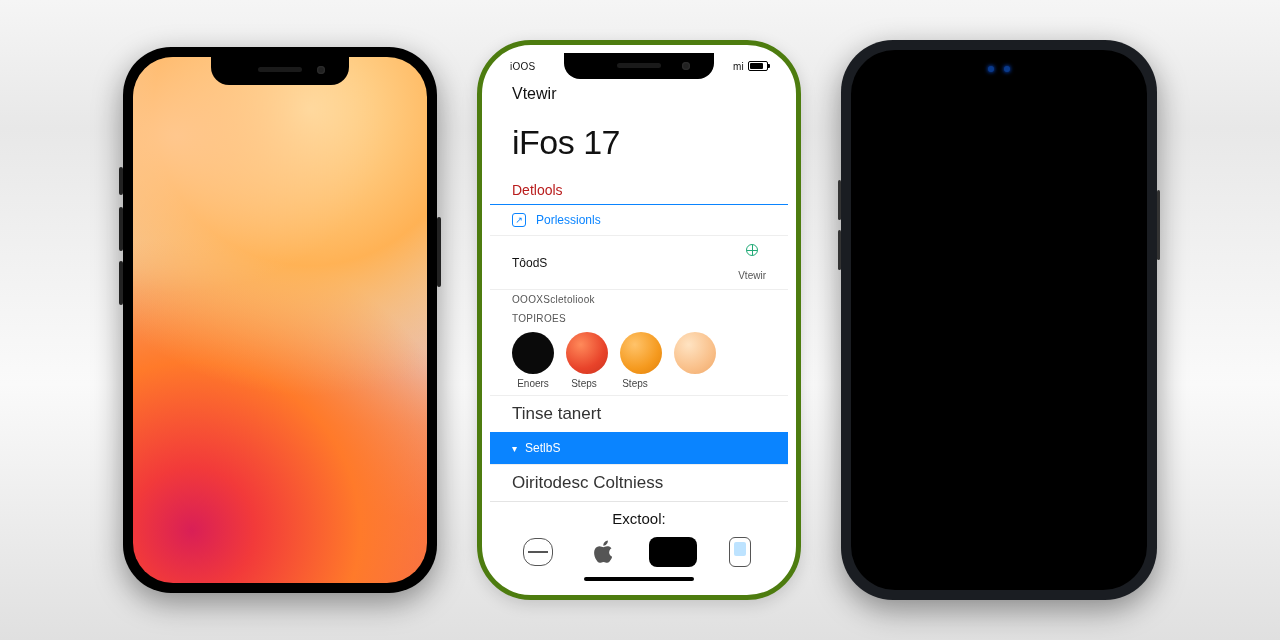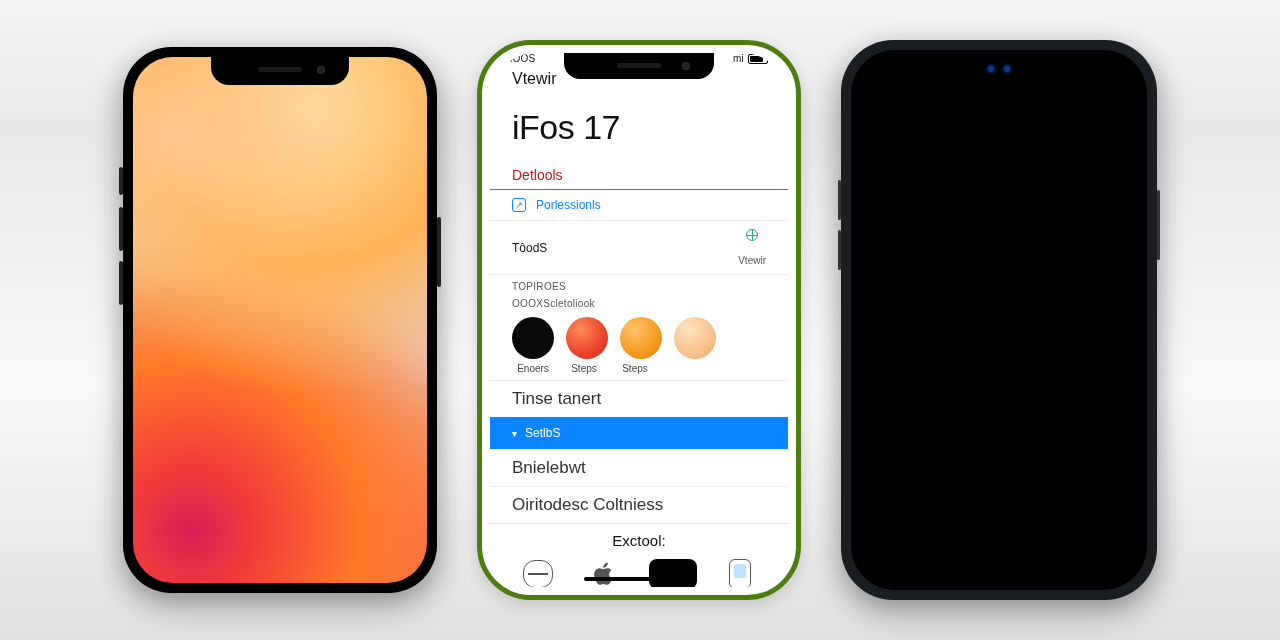--- a/index.html
+++ b/index.html
@@ -262,42 +262,41 @@
     </div>
 
     <div class="row">
       <span>TôodS</span>
       <span class="trail">
         <span class="globe"></span>
         <span>Vtewir</span>
       </span>
     </div>
 
+    <div class="mini-label" style="padding-top:4px;">OOOXScletoliook</div>
     <div class="mini-label">TOPIROES</div>
-    <div class="mini-label" style="padding-top:4px;">OOOXScletoliook</div>
 
     <div class="swatches">
       <div class="swatch sw-black"></div>
       <div class="swatch sw-red"></div>
       <div class="swatch sw-orange"></div>
       <div class="swatch sw-peach"></div>
     </div>
     <div class="swatch-labels">
       <span>Enoers</span>
       <span>Steps</span>
       <span>Steps</span>
       <span></span>
     </div>
 
     <div class="thin-row">Tinse tanert</div>
     <div class="highlight-row">
       <span class="chev">▾</span>
       <span>SetlbS</span>
     </div>
-    <div class="thin-row">Bnielebwt</div>
     <div class="thin-row">Oiritodesc Coltniess</div>
 
     <div class="footer-label">Exctool:</div>
 
     <div class="tabbar">
       <div class="tab">
         <div class="tab-outline"></div>
       </div>
       <div class="tab tab-apple">
         <svg viewBox="0 0 24 28">

